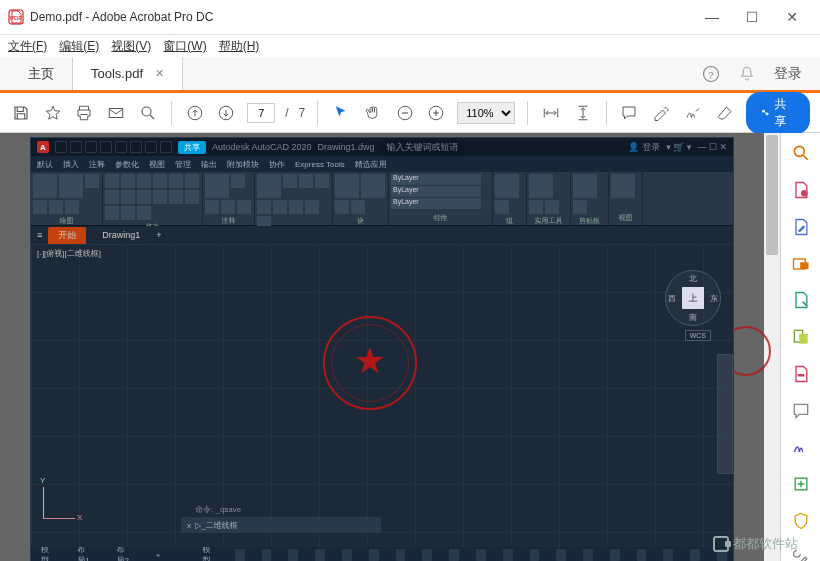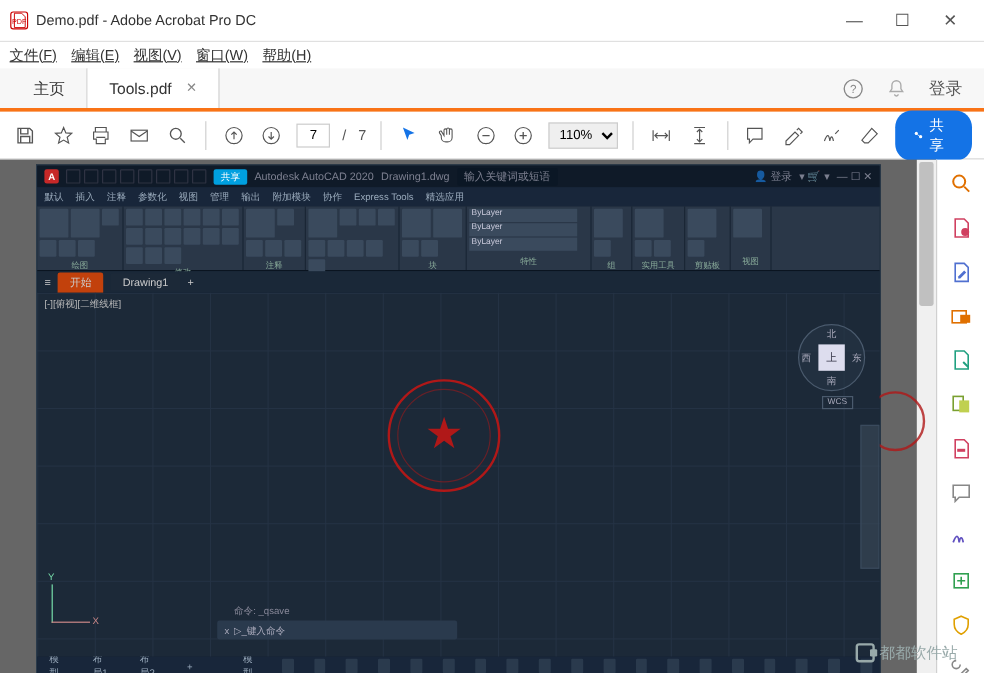--- a/index.html
+++ b/index.html
@@ -431,21 +431,21 @@
           <div class="ucs-y"></div>
             <div class="ucs-x"></div>
           <div class="yl">Y</div>
           <div class="xl">X</div>
         </div>
 
         <div class="acad-cmd-hist">命令: _qsave</div>
         <div class="acad-cmd">
           <span style="margin-right:4px">x</span>
           <span>▷_ </span>
-            <span>键入命令</span>
+            <span>二维线框</span>
         </div>
       </div>
 
       <div class="acad-status">
         <span class="stext">模型</span>
         <span class="stext">布局1</span>
         <span class="stext">布局2</span>
         <span class="stext">+</span>
         <span style="flex:1"></span>
         <span class="stext">模型</span>

